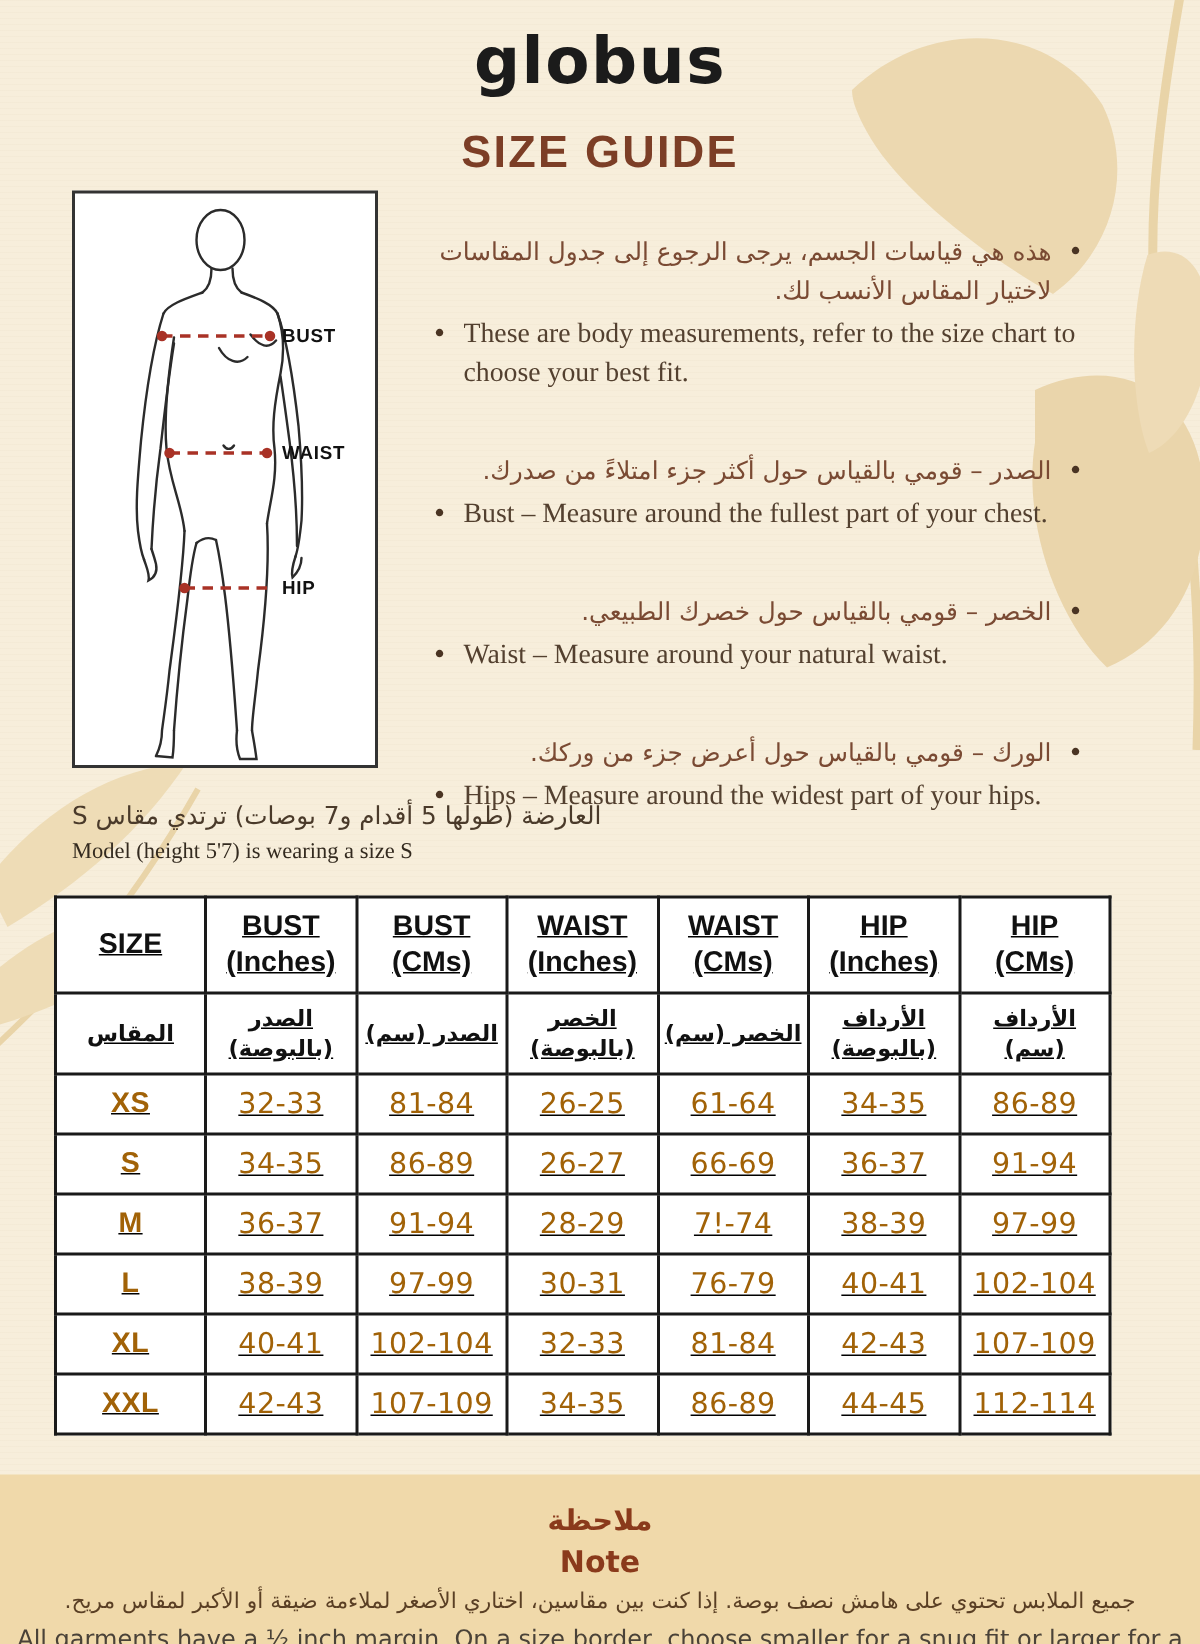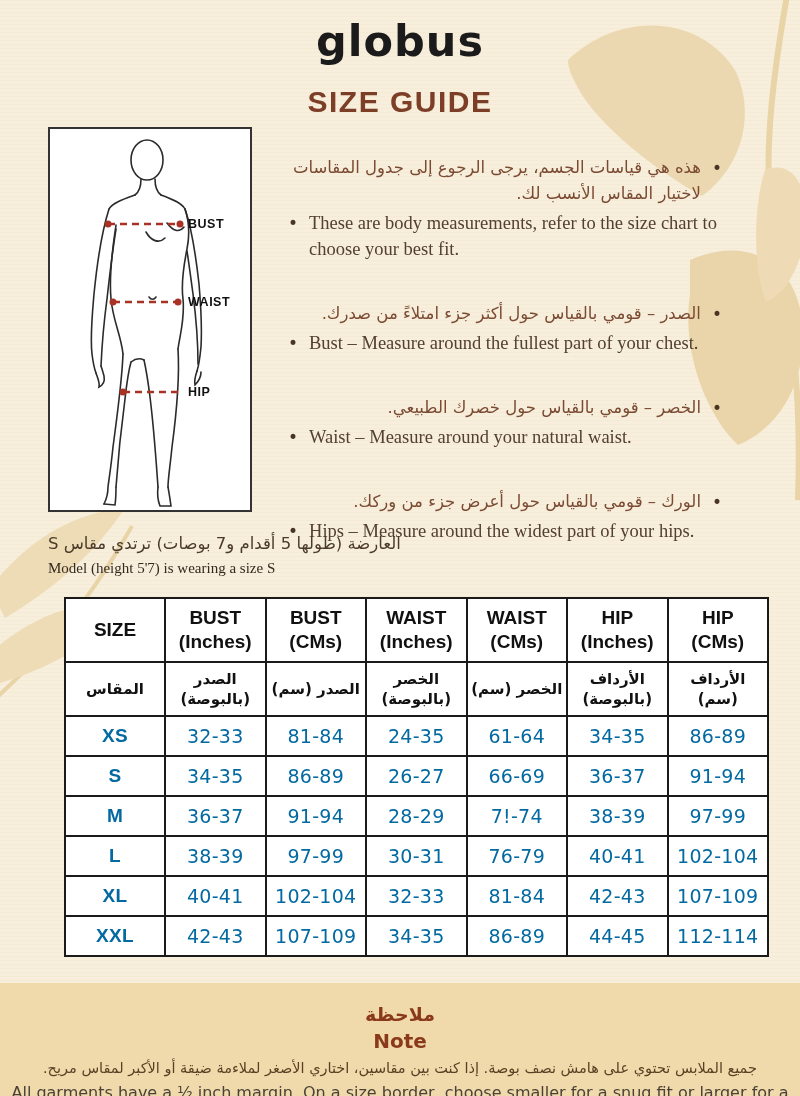--- a/index.html
+++ b/index.html
@@ -34,31 +34,31 @@
   .item .txt { flex:1; line-height:26px; }
   .item.ar { direction:rtl; }
   .item.ar .txt { font-family:"DejaVu Sans", sans-serif; font-size:16.5px; color:#7a4a33; text-align:right; }
   .item.en .txt { font-family:"Liberation Serif", serif; font-size:18.5px; color:#53402f; }
 
   .model-note { position:absolute; left:48px; top:531px; z-index:2; }
   .mn-ar { direction:rtl; text-align:left; font-family:"DejaVu Sans", sans-serif; font-size:16.5px; color:#4a3a2a; line-height:25px; }
   .mn-en { font-family:"Liberation Serif", serif; font-size:15px; color:#332a1f; line-height:25px; }
 
   table.size-table {
-    position:absolute; left:64px; top:597px; width:705px; z-index:2;
-    border-collapse:collapse; table-layout:fixed; background:#ffffff;
+    position:absolute; left:36px; top:597px; width:705px; z-index:2;
+    border-collapse:collapse; table-layout:fixed; background:#ffffff;text-decoration:underline;
   }
   .size-table th, .size-table td {
     border:2px solid #1a1a1a; text-align:center; vertical-align:middle; background:#ffffff; padding:0;
   }
   .hdr-en th { height:64px; font-family:"Liberation Sans", sans-serif; font-weight:bold; font-size:19px; color:#111; line-height:24px; }
   .hdr-en th span { display:block; }
   .hdr-ar th { height:54px; font-family:"DejaVu Sans", sans-serif; font-weight:bold; font-size:15px; color:#111; line-height:20px; direction:rtl; }
   .hdr-ar th span { display:block; }
-  .size-table td { height:40px; font-family:"DejaVu Sans", sans-serif; font-size:19px; color:#0369a1; letter-spacing:0.3px; }
+  .size-table td { height:40px; font-family:"DejaVu Sans", sans-serif; font-size:19px; color:#a16207; letter-spacing:0.3px; }
   .size-table td.size-cell { font-family:"Liberation Sans", sans-serif; font-weight:bold; font-size:19px; }
 
   .note-band {
     position:absolute; left:0; top:983px; width:800px; height:113px;
     background:#f0d9aa; z-index:2; text-align:center; padding-top:18px;
   }
   .note-title-ar { direction:rtl; font-family:"DejaVu Sans", sans-serif; font-weight:bold; font-size:19px; color:#8a3a1b; line-height:27px; }
   .note-title-en { font-family:"DejaVu Sans", sans-serif; font-weight:bold; font-size:20px; color:#8a3a1b; line-height:27px; }
   .note-ar { direction:rtl; font-family:"DejaVu Sans", sans-serif; font-size:14.5px; color:#5a3f24; line-height:26px; }
   .note-en { font-family:"DejaVu Sans", sans-serif; font-size:16px; color:#4a4238; line-height:24px; }
@@ -246,21 +246,21 @@
           </th>
       <th>
             <span>الأرداف (سم)</span>
             <span></span>
           </th>
     </tr>
     <tr>
       <td class="size-cell">XS</td>
       <td>32-33</td>
       <td>81-84</td>
-      <td>24-35</td>
+      <td>26-25</td>
       <td>61-64</td>
       <td>34-35</td>
       <td>86-89</td>
     </tr>
     <tr>
       <td class="size-cell">S</td>
       <td>34-35</td>
       <td>86-89</td>
       <td>26-27</td>
       <td>66-69</td>

